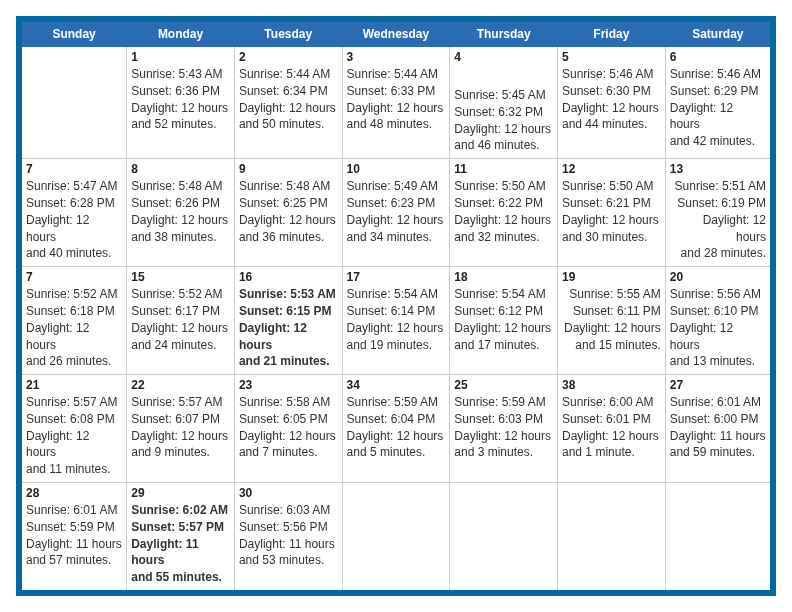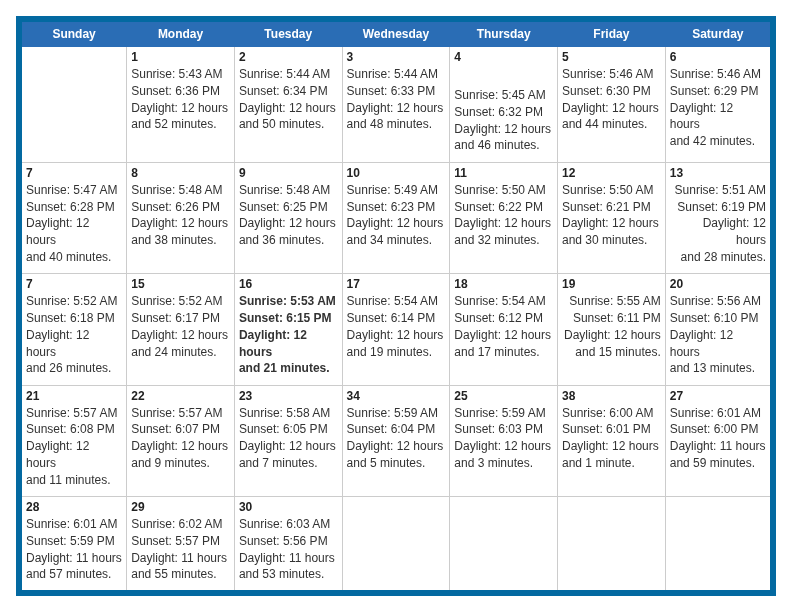--- a/index.html
+++ b/index.html
@@ -308,21 +308,21 @@
         <tr>
           <td>
             <span class="day-num">28</span>
             <div class="cell-info" style="white-space: pre-line;">Sunrise: 6:01 AM
 Sunset: 5:59 PM
 Daylight: 11 hours
 and 57 minutes.</div>
           </td>
           <td>
             <span class="day-num">29</span>
-            <div class="cell-info" style="white-space: pre-line;">Sunrise: 6:02 AM
+            <div class="cell-info" style="white-space: pre-line; font-weight: bold;">Sunrise: 6:02 AM
 Sunset: 5:57 PM
 Daylight: 11 hours
 and 55 minutes.</div>
           </td>
           <td>
             <span class="day-num">30</span>
             <div class="cell-info" style="white-space: pre-line;">Sunrise: 6:03 AM
 Sunset: 5:56 PM
 Daylight: 11 hours
 and 53 minutes.</div>

